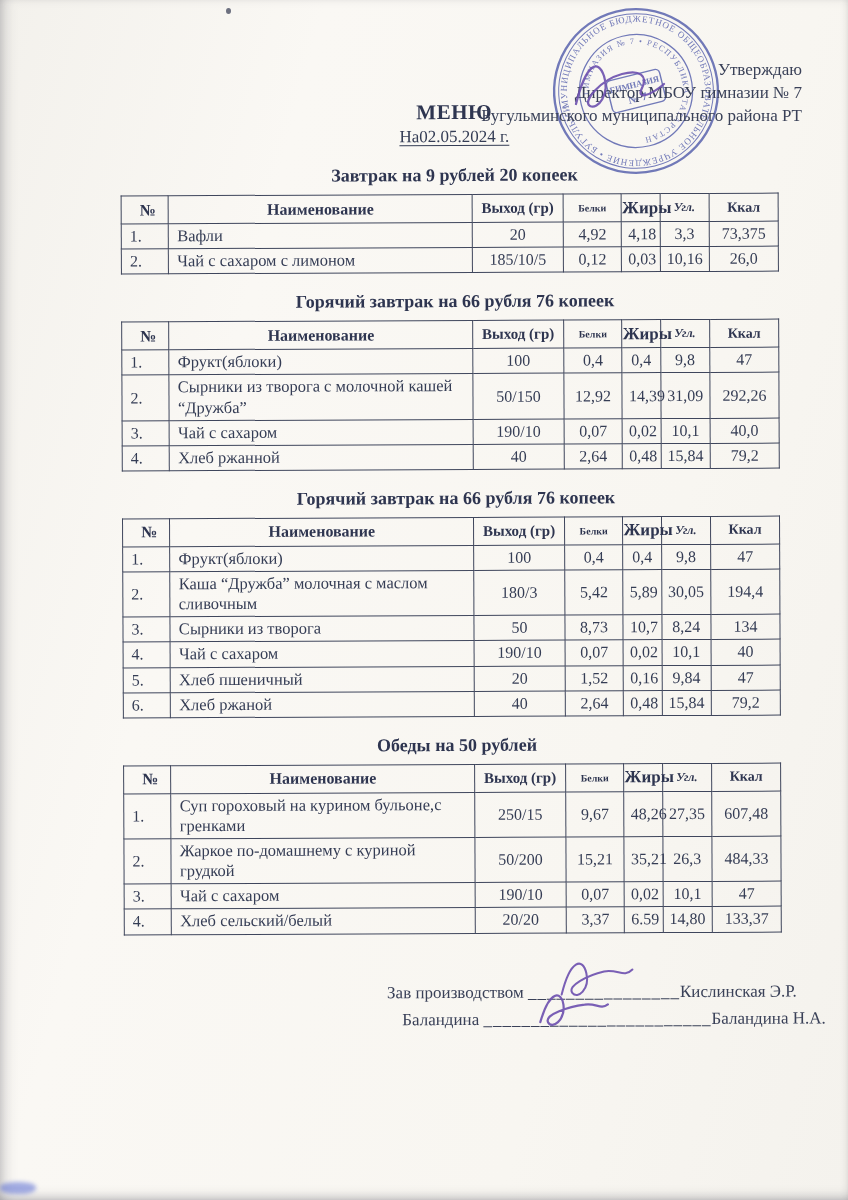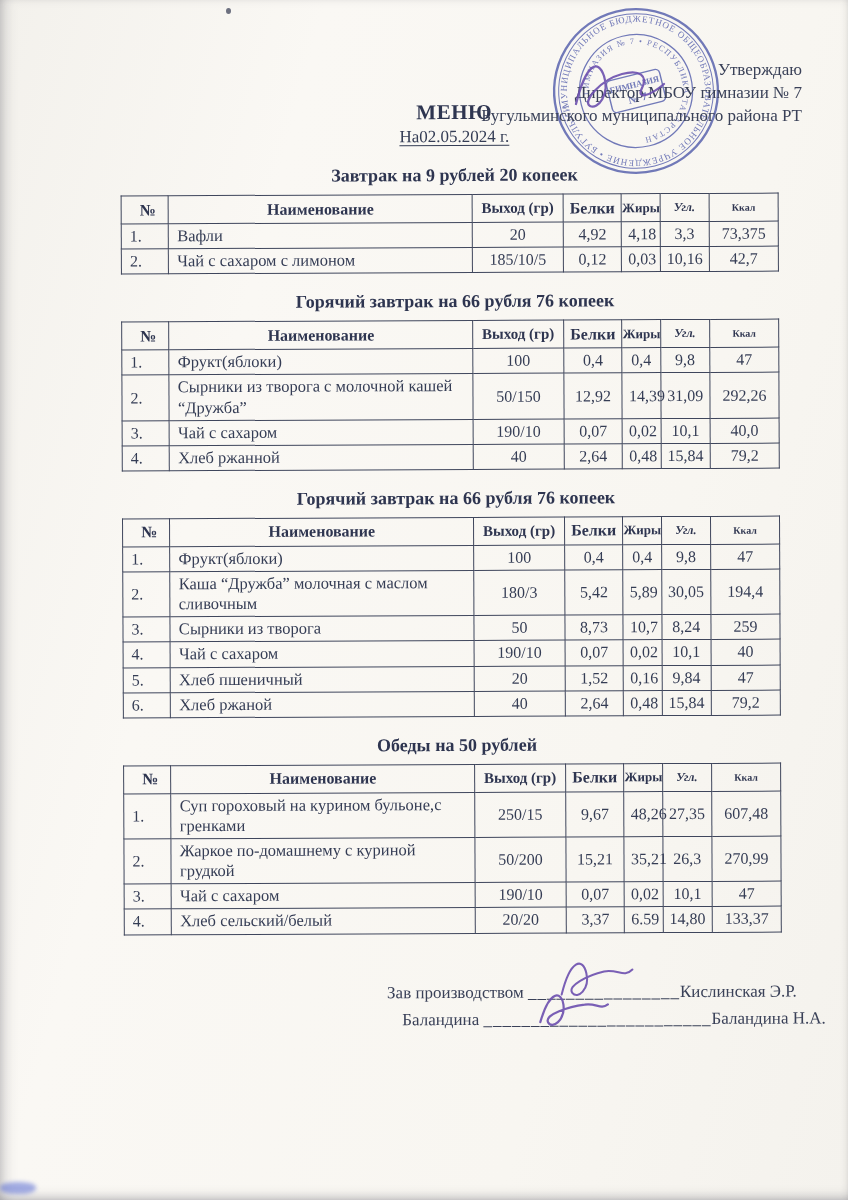--- a/index.html
+++ b/index.html
@@ -31,24 +31,24 @@
 
   
   .section-title { text-align:center; font-size:18px; font-weight:bold;
                    margin-top:18px; margin-bottom:8px; color:#2e3550; }
   table.menu-table { border-collapse:collapse; width:658px; table-layout:fixed; }
   .menu-table th, .menu-table td { border:1.5px solid #3f465c; vertical-align:middle; }
   .menu-table thead th { height:28px; font-weight:bold; color:#2e3550; text-align:center; }
   th.c0 { width:46px; text-align:left; padding-left:6px; font-size:16px; }
   th.c1 { width:295px; font-size:16px; }
   th.c2 { width:88px; font-size:15px; }
-  th.c3 { width:57px; font-size:16px; }
-  th.c4 { width:37px; font-size:13px; }
+  th.c3 { width:57px; font-size:10px; }
+  th.c4 { width:37px; font-size:17px; }
   th.c5 { width:48px; font-size:12px;font-style:italic; }
-  th.c6 { width:67px; font-size:10px; }
+  th.c6 { width:67px; font-size:14px; }
   .menu-table td { padding:2px 6px; font-size:16px; height:25px; }
   td.c0 { text-align:left; padding-left:8px; }
   td.c1 { text-align:left; padding-left:8px; font-size:16.5px; line-height:1.22; }
   td.c2, td.c3, td.c4, td.c5, td.c6 { text-align:center; }
 
   
   .signatures { margin-top:45px; margin-left:263px; font-size:17px; line-height:27px; color:#3a4158; }
   .sig-row { position:relative; white-space:nowrap; }
   .sig-row.second { margin-left:15px; }
   .sig-line { letter-spacing:1px; }
@@ -126,21 +126,21 @@
                 <td class="c5">3,3</td>
                 <td class="c6">73,375</td>
               </tr>
               <tr>
                 <td class="c0">2.</td>
                 <td class="c1">Чай с сахаром с лимоном</td>
                 <td class="c2">185/10/5</td>
                 <td class="c3">0,12</td>
                 <td class="c4">0,03</td>
                 <td class="c5">10,16</td>
-                <td class="c6">42,7</td>
+                <td class="c6">26,0</td>
               </tr>
             </tbody>
       </table>
     </section>
 
     <section class="menu-section">
       <h2 class="section-title">Горячий завтрак на 66 рубля 76 копеек</h2>
       <table class="menu-table">
         <thead>
           <tr>
@@ -227,21 +227,21 @@
                 <td class="c5">30,05</td>
                 <td class="c6">194,4</td>
               </tr>
               <tr>
                 <td class="c0">3.</td>
                 <td class="c1">Сырники из творога</td>
                 <td class="c2">50</td>
                 <td class="c3">8,73</td>
                 <td class="c4">10,7</td>
                 <td class="c5">8,24</td>
-                <td class="c6">259</td>
+                <td class="c6">134</td>
               </tr>
               <tr>
                 <td class="c0">4.</td>
                 <td class="c1">Чай с сахаром</td>
                 <td class="c2">190/10</td>
                 <td class="c3">0,07</td>
                 <td class="c4">0,02</td>
                 <td class="c5">10,1</td>
                 <td class="c6">40</td>
               </tr>
@@ -291,21 +291,21 @@
                 <td class="c5">27,35</td>
                 <td class="c6">607,48</td>
               </tr>
               <tr>
                 <td class="c0">2.</td>
                 <td class="c1">Жаркое по-домашнему с куриной грудкой</td>
                 <td class="c2">50/200</td>
                 <td class="c3">15,21</td>
                 <td class="c4">35,21</td>
                 <td class="c5">26,3</td>
-                <td class="c6">270,99</td>
+                <td class="c6">484,33</td>
               </tr>
               <tr>
                 <td class="c0">3.</td>
                 <td class="c1">Чай с сахаром</td>
                 <td class="c2">190/10</td>
                 <td class="c3">0,07</td>
                 <td class="c4">0,02</td>
                 <td class="c5">10,1</td>
                 <td class="c6">47</td>
               </tr>

